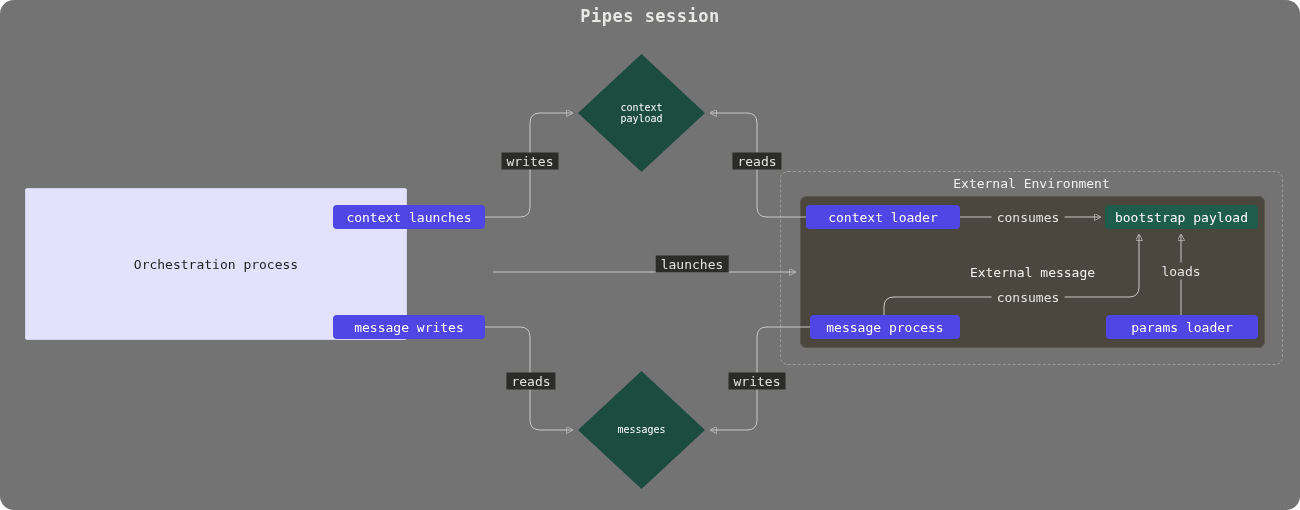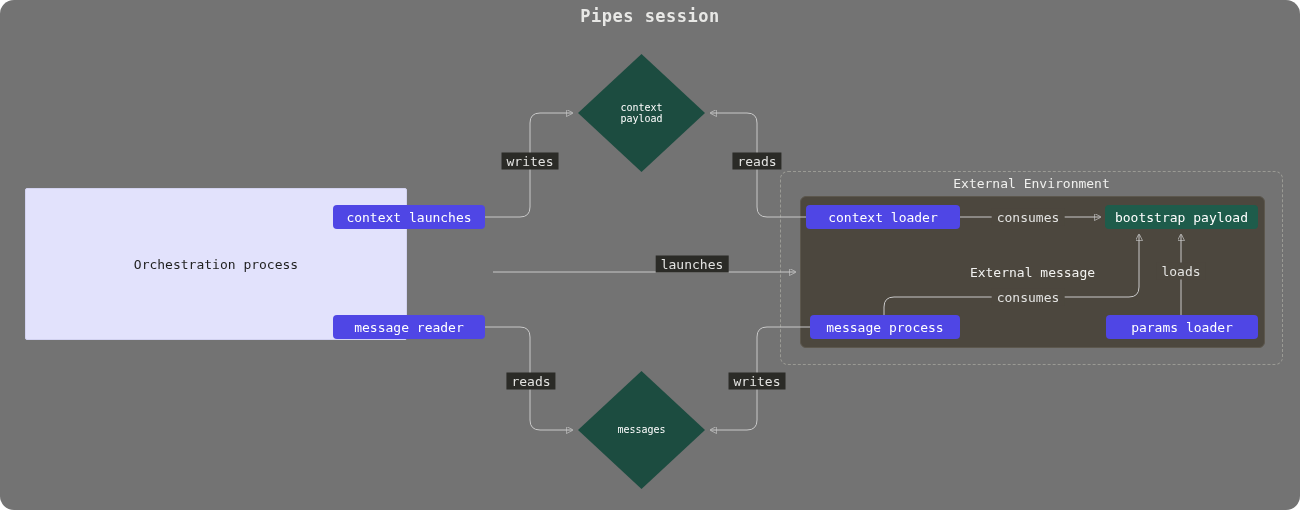--- a/index.html
+++ b/index.html
@@ -117,21 +117,21 @@
     <path d="M806 217 H767 Q757 217 757 207 V123 Q757 113 747 113 H711" marker-end="url(#arrow)"></path>
     <path d="M493 272 H795" marker-end="url(#arrow)"></path>
     <path d="M960 217 H1100" marker-end="url(#arrow)"></path>
     <path d="M1181 315 V235" marker-end="url(#arrow)"></path>
     <path d="M884 315 V307 Q884 297 894 297 H1129 Q1139 297 1139 287 V235" marker-end="url(#arrow)"></path>
     <path d="M485 327 H520 Q530 327 530 337 V420 Q530 430 540 430 H572" marker-end="url(#arrow)"></path>
     <path d="M810 327 H767 Q757 327 757 337 V420 Q757 430 747 430 H711" marker-end="url(#arrow)"></path>
   </svg>
 
   <div class="btn purple" style="left:333px; top:205px; width:152px;">context launches</div>
-  <div class="btn purple" style="left:333px; top:315px; width:152px;">message reader</div>
+  <div class="btn purple" style="left:333px; top:315px; width:152px;">message writes</div>
   <div class="btn purple" style="left:806px; top:205px; width:154px;">context loader</div>
   <div class="btn purple" style="left:810px; top:315px; width:150px;">message process</div>
   <div class="btn purple" style="left:1106px; top:315px; width:152px;">params loader</div>
   <div class="btn teal" style="left:1105px; top:205px; width:153px;">bootstrap payload</div>
 
   <div class="diamond" style="left:578px; top:54px;">
     <svg width="127" height="118" viewBox="0 0 127 118">
       <polygon points="63.5,0 127,59 63.5,118 0,59" fill="#1c4c40"></polygon>
     </svg>
     <div class="dlabel">context payload</div>

